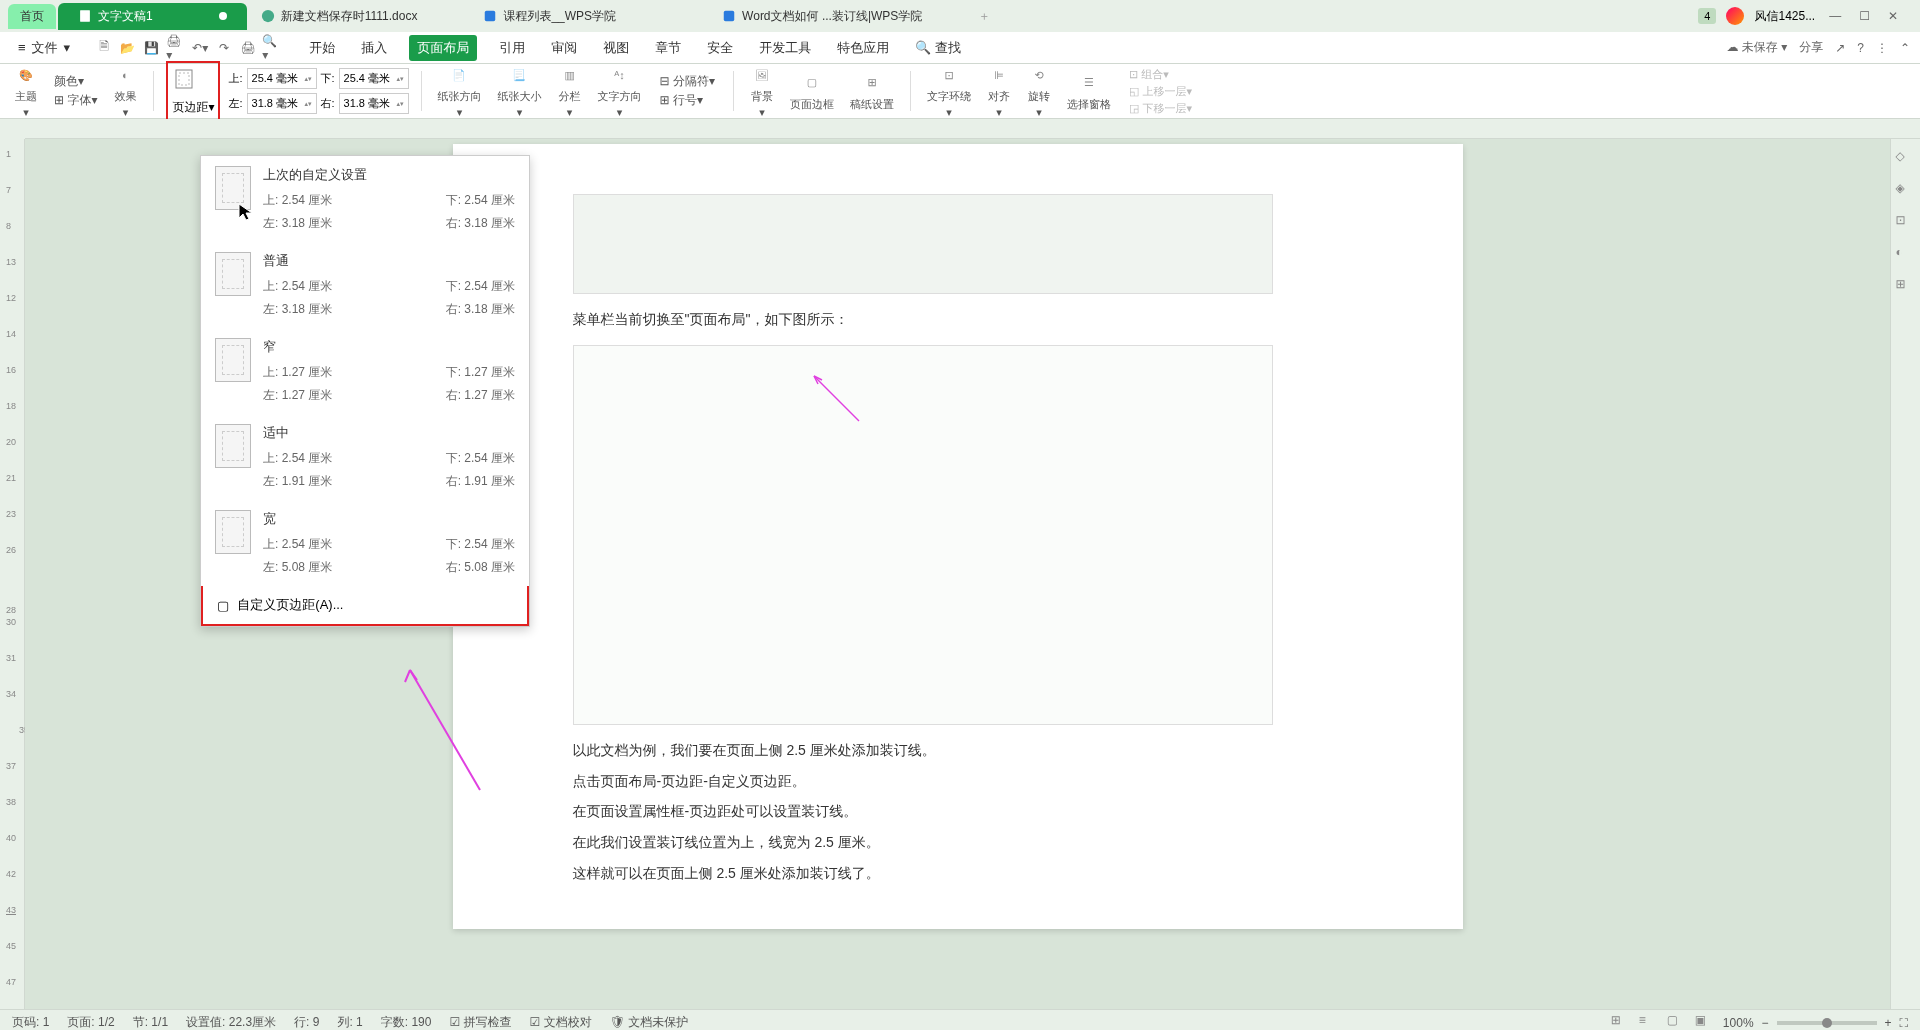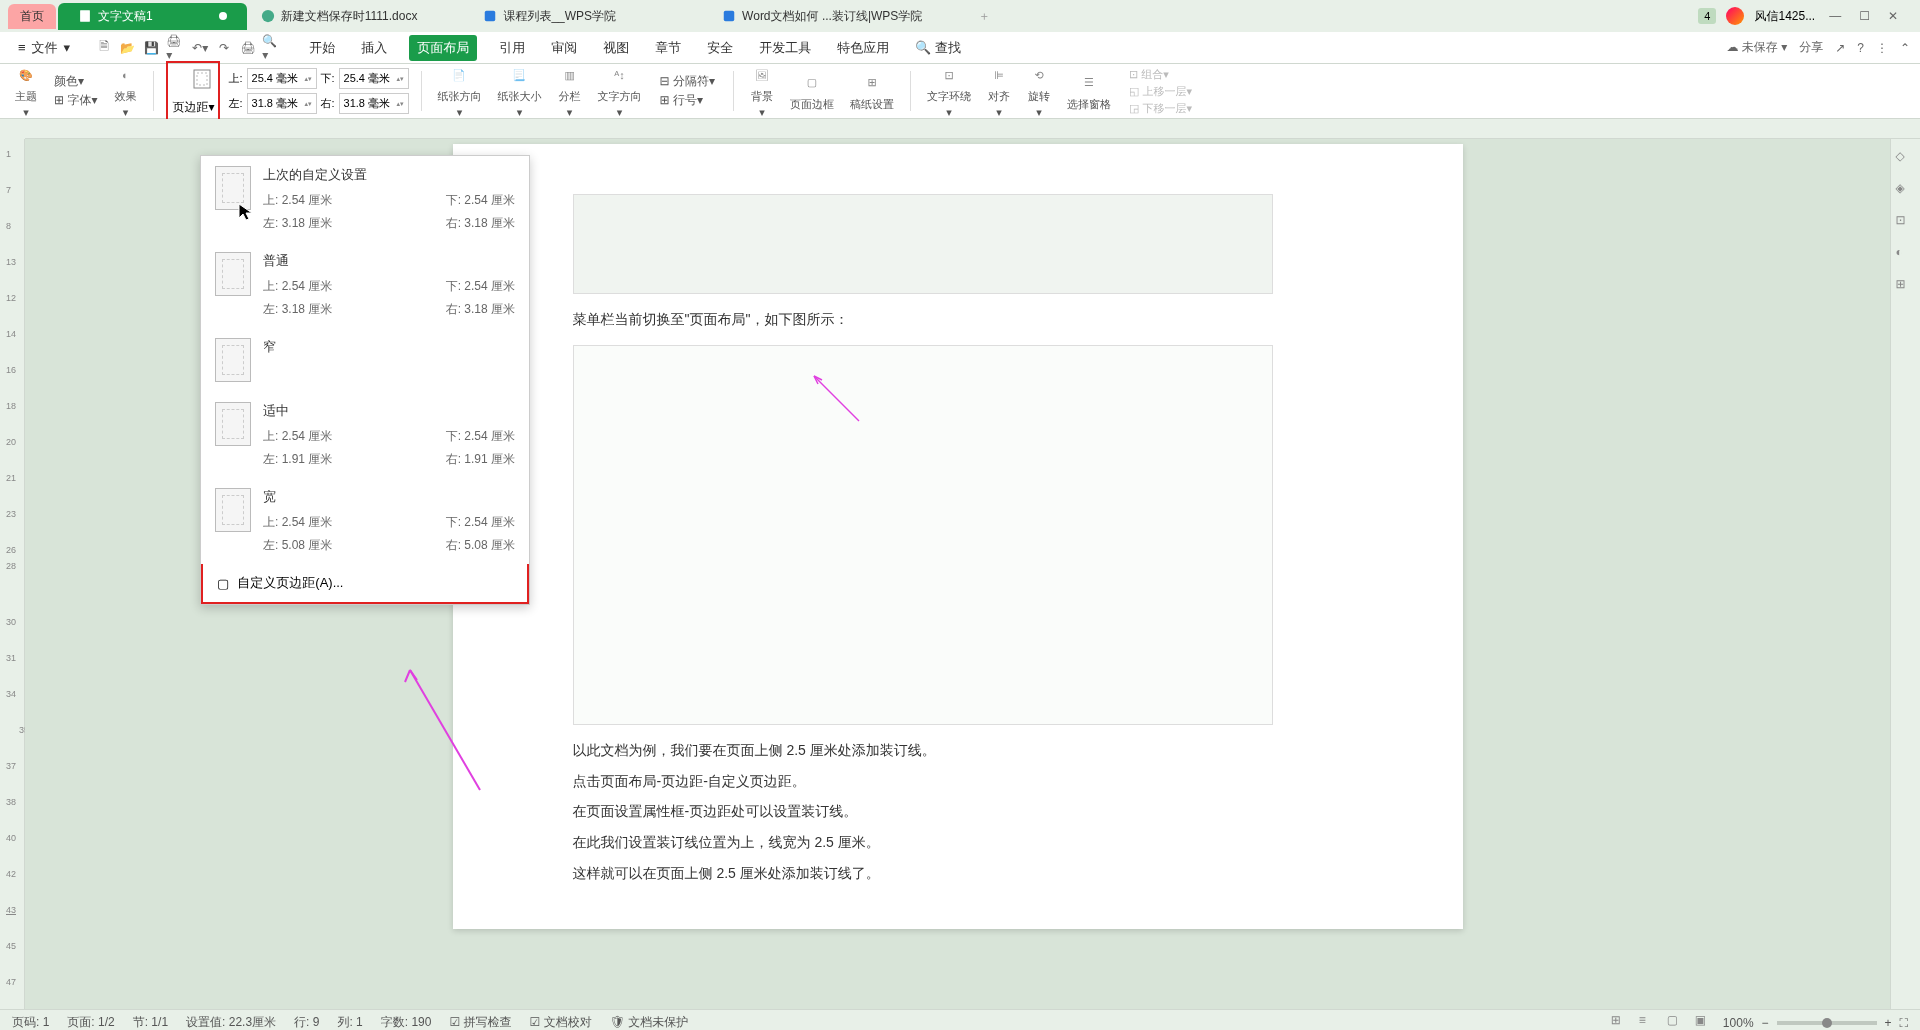--- a/index.html
+++ b/index.html
@@ -1,19 +1,19 @@
 <!DOCTYPE html>
 <html><head>
 <meta charset="utf-8">
 <style>
 *{margin:0;padding:0;box-sizing:border-box;font-family:"Microsoft YaHei",sans-serif;user-select:none}
 body{background:#e8f0e8;width:1920px;height:1030px;overflow:hidden;font-size:12px}
 .tabbar{height:32px;background:#e8f0e8;display:flex;align-items:center;padding:0 8px;gap:2px}
 .tab{display:flex;align-items:center;padding:4px 12px;gap:6px;border-radius:6px 6px 0 0;cursor:pointer;font-size:12px}
-.tab.home{background:#fca5a5;color:#333}
+.tab.home{background:#86efac;color:#333}
 .tab.active{background:#1a9c4a;color:#fff;padding:5px 20px}
 .tab.doc{background:transparent;color:#333}
 .tab-icon{width:14px;height:14px;display:inline-flex;align-items:center;justify-content:center}
 .tab-mod{width:8px;height:8px;border-radius:50%;background:#fff;margin-left:60px}
 .tabbar-right{margin-left:auto;display:flex;align-items:center;gap:10px;padding-right:10px}
 .badge{background:#bfdbbf;padding:2px 6px;border-radius:3px;font-size:11px}
 .avatar{width:18px;height:18px;border-radius:50%;background:linear-gradient(135deg,#f06,#f90)}
 .wctrl{padding:2px 4px;color:#666;cursor:pointer}
 .menubar{height:32px;background:#fff;border-bottom:1px solid #d0d8d0;display:flex;align-items:center;padding:0 10px;gap:8px}
 .file-menu{display:flex;align-items:center;gap:6px;font-size:13px;color:#333;padding:4px 8px}
@@ -21,21 +21,21 @@
 .qbtn{width:20px;height:20px;display:flex;align-items:center;justify-content:center;color:#666;cursor:pointer}
 .menus{display:flex;gap:18px;margin-left:15px;font-size:13px}
 .menu-item{padding:4px 4px;cursor:pointer;color:#333}
 .menu-item.active{background:#1a9c4a;color:#fff;border-radius:3px;padding:4px 8px}
 .menu-right{margin-left:auto;display:flex;gap:12px;align-items:center;font-size:12px;color:#666}
 .ribbon{height:55px;background:#fff;border-bottom:1px solid #d0d8d0;display:flex;align-items:center;padding:0 10px;gap:8px}
 .rgroup{display:flex;flex-direction:column;gap:2px;padding:0 6px;font-size:12px;color:#555}
 .rgroup-h{display:flex;flex-direction:row;gap:6px;align-items:center}
 .rbtn{display:flex;flex-direction:column;align-items:center;gap:2px;padding:2px 4px;cursor:pointer;font-size:11px;color:#555}
 .rbtn-icon{width:24px;height:24px;display:flex;align-items:center;justify-content:center;color:#888}
-.margin-btn{border:2px solid #e02020;padding:4px;display:flex;flex-direction:column;align-items:flex-end;gap:8px}
+.margin-btn{border:2px solid #e02020;padding:4px;display:flex;flex-direction:column;align-items:flex-start;gap:8px}
 .margin-inputs{display:flex;flex-direction:column;gap:4px;font-size:11px}
 .mrow{display:flex;align-items:center;gap:4px}
 .minput{width:70px;border:1px solid #ccc;padding:2px 4px;background:#fff;display:flex;align-items:center;justify-content:space-between}
 .spinner{display:flex;flex-direction:column;font-size:7px;line-height:5px;color:#888}
 .sep{width:1px;height:40px;background:#ddd;margin:0 4px}
 .dropdown{position:absolute;left:200px;top:155px;width:330px;background:#fff;border:1px solid #ccc;box-shadow:0 3px 10px rgba(0,0,0,.2);z-index:100}
 .dd-item{padding:10px 14px;display:flex;gap:12px;cursor:pointer}
 .dd-thumb{width:36px;height:44px;border:1px solid #bbb;background:#f5f5f5;flex-shrink:0;position:relative}
 .dd-thumb::after{content:"";position:absolute;inset:6px;border:1px dashed #ccc}
 .dd-text{flex:1}
@@ -257,20 +257,30 @@
             <span>下: 2.54 厘米</span>
             <span>右: 3.18 厘米</span>
           </div>
         </div>
     </div>
   </div>
   <div class="dd-item">
     <div class="dd-thumb"></div>
     <div class="dd-text">
       <div class="dd-title">窄</div>
+      <div class="dd-vals">
+          <div class="dd-col">
+            <span>上: 1.27 厘米</span>
+            <span>左: 1.27 厘米</span>
+          </div>
+          <div class="dd-col">
+            <span>下: 1.27 厘米</span>
+            <span>右: 1.27 厘米</span>
+          </div>
+        </div>
     </div>
   </div>
   <div class="dd-item">
     <div class="dd-thumb"></div>
     <div class="dd-text">
       <div class="dd-title">适中</div>
       <div class="dd-vals">
           <div class="dd-col">
             <span>上: 2.54 厘米</span>
             <span>左: 1.91 厘米</span>
@@ -324,21 +334,21 @@
       <div class="rv-tick" style="top: 82px;">8</div>
       <div class="rv-tick" style="top: 118px;">13</div>
       <div class="rv-tick" style="top: 154px;">12</div>
       <div class="rv-tick" style="top: 190px; text-align: right;">14</div>
       <div class="rv-tick" style="top: 226px;">16</div>
       <div class="rv-tick" style="top: 262px;">18</div>
       <div class="rv-tick" style="top: 298px;">20</div>
       <div class="rv-tick" style="top: 334px;">21</div>
       <div class="rv-tick" style="top: 370px;">23</div>
       <div class="rv-tick" style="top: 406px;">26</div>
-      <div class="rv-tick" style="top: 422px;">28</div>
+      <div class="rv-tick" style="top: 466px;">28</div>
       <div class="rv-tick" style="top: 478px;">30</div>
       <div class="rv-tick" style="top: 514px;">31</div>
       <div class="rv-tick" style="top: 550px;">34</div>
       <div class="rv-tick" style="top: 586px; margin-left: 13px;">35</div>
       <div class="rv-tick" style="top: 622px;">37</div>
       <div class="rv-tick" style="top: 658px; text-align: center;">38</div>
       <div class="rv-tick" style="top: 694px;">40</div>
       <div class="rv-tick" style="top: 730px;">42</div>
       <div class="rv-tick" style="top: 766px; text-decoration: underline;">43</div>
       <div class="rv-tick" style="top: 802px;">45</div>

